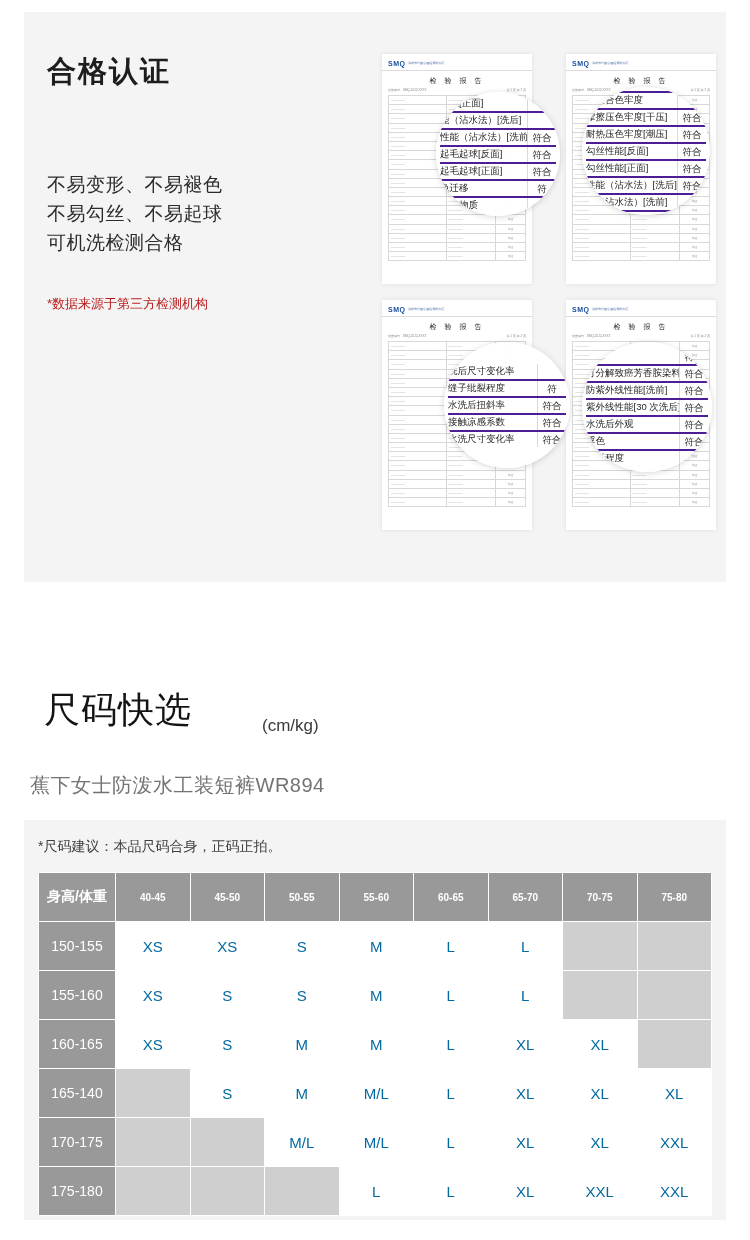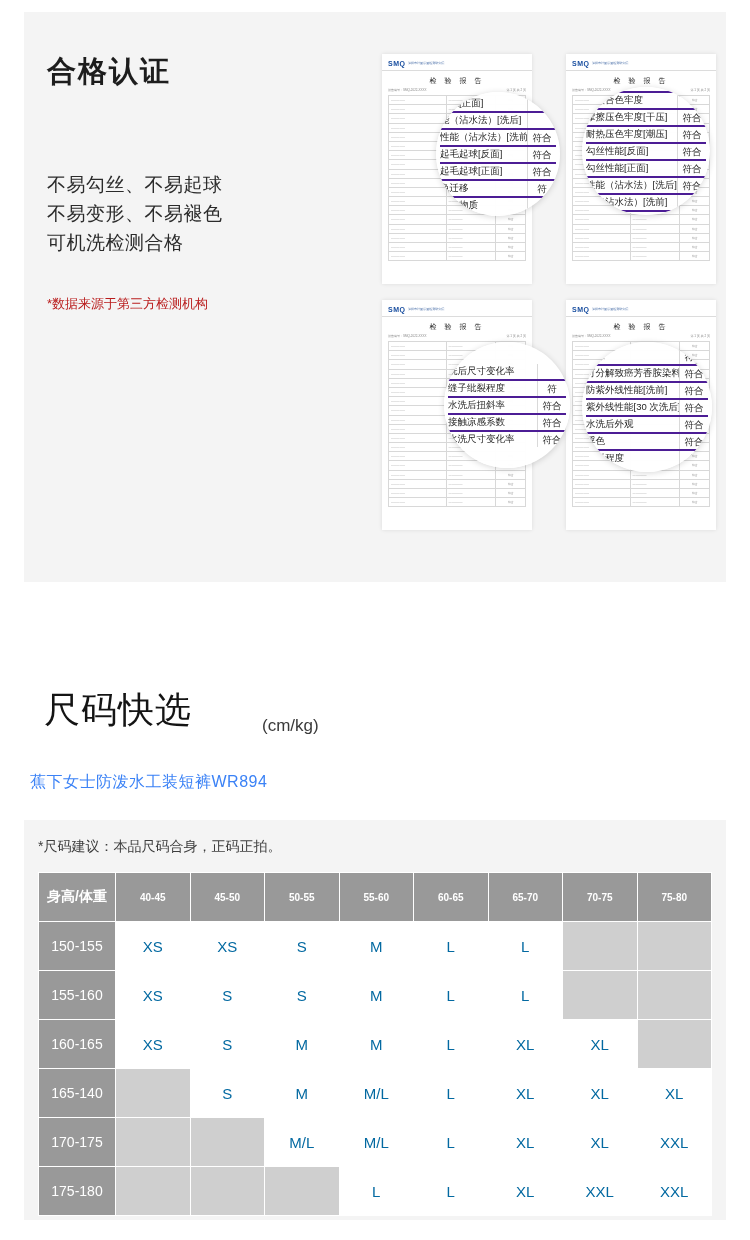--- a/index.html
+++ b/index.html
@@ -187,22 +187,22 @@
     position: absolute;
     left: 262px;
     top: 716px;
     font-size: 17px;
     color: #3a3a3a;
   }
   .size-product {
     position: absolute;
     left: 30px;
     top: 772px;
-    font-size: 16px;
-    color: #3b82f6;
+    font-size: 20px;
+    color: #737373;
     letter-spacing: 0.5px;
   }
 
   .size-panel {
     position: absolute;
     left: 24px;
     top: 820px;
     width: 702px;
     height: 400px;
     background: #f4f4f4;
@@ -254,22 +254,22 @@
   }
 </style>
 </head>
 <body>
 
 <div class="cert-section">
 
   <div class="cert-title">合格认证</div>
 
   <div class="cert-lines">
+    <div>不易变形、不易褪色</div>
     <div>不易勾丝、不易起球</div>
-    <div>不易变形、不易褪色</div>
     <div>可机洗检测合格</div>
   </div>
 
   <div class="cert-note">*数据来源于第三方检测机构</div>
 
   <div class="reports">
 
     <div class="report rep-1">
       <div class="rep-head">
         <span class="rep-logo">SMQ</span>

